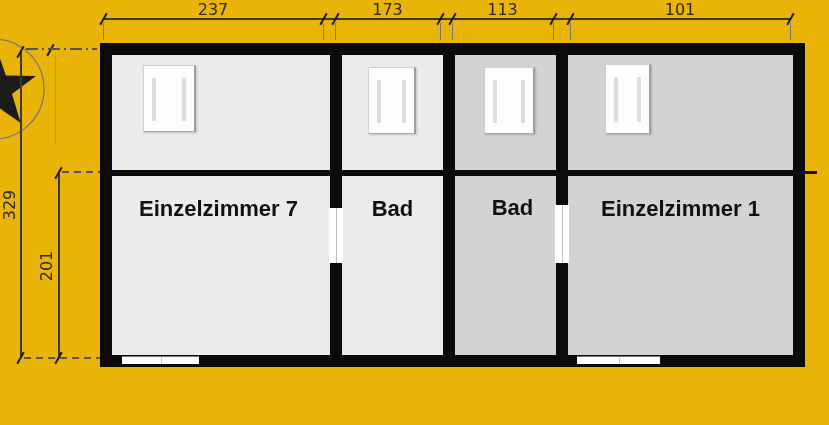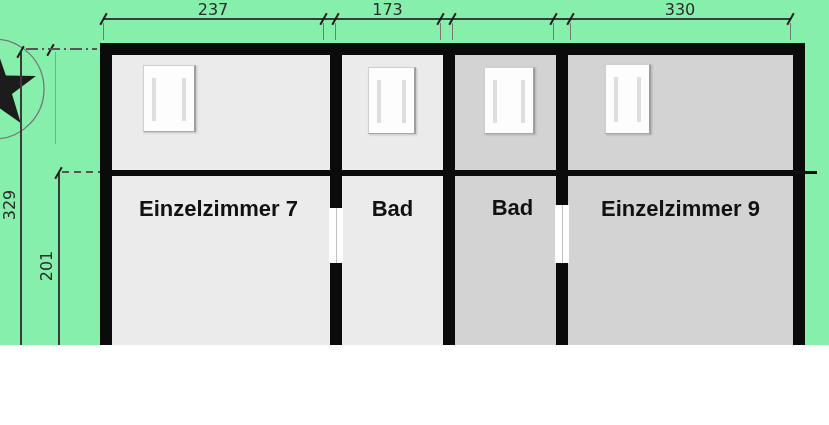--- a/index.html
+++ b/index.html
@@ -1,17 +1,17 @@
 <!DOCTYPE html>
 <html><head>
 <meta charset="utf-8">
 <style>
   html,body{margin:0;padding:0;background:#ffffff;}
   #canvas{
-    position:relative;width:829px;height:345px;background:#86efac;overflow:hidden;
+    position:relative;width:829px;height:425px;background:#eab308;overflow:hidden;
     font-family:"Liberation Sans",sans-serif;
   }
   
   .floor{position:absolute;}
   .room-light{background:#ebebeb;}
   .room-dark{background:#d3d3d3;}
   
   .wall{position:absolute;background:#0b0b0b;}
   .wall-thin{position:absolute;background:#111111;}
   
@@ -70,21 +70,22 @@
   <div class="ext-line-v" style="left:323px;top:23px;height:17px;"></div>
   <div class="ext-line-v" style="left:335px;top:23px;height:17px;"></div>
   <div class="ext-line-v" style="left:440px;top:23px;height:17px;"></div>
   <div class="ext-line-v" style="left:452px;top:23px;height:17px;"></div>
   <div class="ext-line-v" style="left:553px;top:23px;height:17px;"></div>
   <div class="ext-line-v" style="left:570px;top:23px;height:17px;"></div>
   <div class="ext-line-v" style="left:790px;top:23px;height:17px;"></div>
 
   <div class="dim-text" style="left:103px;top:0px;width:220px;">237</div>
   <div class="dim-text" style="left:335px;top:0px;width:105px;">173</div>
-  <div class="dim-text" style="left:570px;top:0px;width:220px;">330</div>
+  <div class="dim-text" style="left:452px;top:0px;width:101px;">113</div>
+  <div class="dim-text" style="left:570px;top:0px;width:220px;">101</div>
 
   <div class="dim-line-v" style="left:20px;top:52px;height:306px;"></div>
   <div class="dim-line-v" style="left:58px;top:173px;height:185px;"></div>
   <div class="tick" style="left:14px;top:51px;"></div>
   <div class="tick" style="left:14px;top:357px;"></div>
   <div class="tick" style="left:52px;top:172px;"></div>
   <div class="tick" style="left:52px;top:357px;"></div>
   <div class="tick" style="left:44px;top:49px;"></div>
   <div class="dim-text-v" style="left:-25px;top:195px;">329</div>
   <div class="dim-text-v" style="left:12px;top:256px;">201</div>
@@ -113,15 +114,15 @@
   <div class="window-gap" style="left:577px;top:356px;width:83px;height:7px;"></div>
 
   <div class="wrect" style="left:143px;top:65px;width:50px;height:65px;"></div>
   <div class="wrect" style="left:368px;top:67px;width:45px;height:65px;"></div>
   <div class="wrect" style="left:484px;top:67px;width:48px;height:65px;"></div>
   <div class="wrect" style="left:605px;top:64px;width:43px;height:68px;"></div>
 
   <div class="room-label" style="left:106px;top:196px;width:225px;">Einzelzimmer 7</div>
   <div class="room-label" style="left:342px;top:196px;width:101px;">Bad</div>
   <div class="room-label" style="left:460px;top:195px;width:105px;">Bad</div>
-  <div class="room-label" style="left:568px;top:196px;width:225px;">Einzelzimmer 9</div>
+  <div class="room-label" style="left:568px;top:196px;width:225px;">Einzelzimmer 1</div>
 
 </div>
 
 </body></html>

